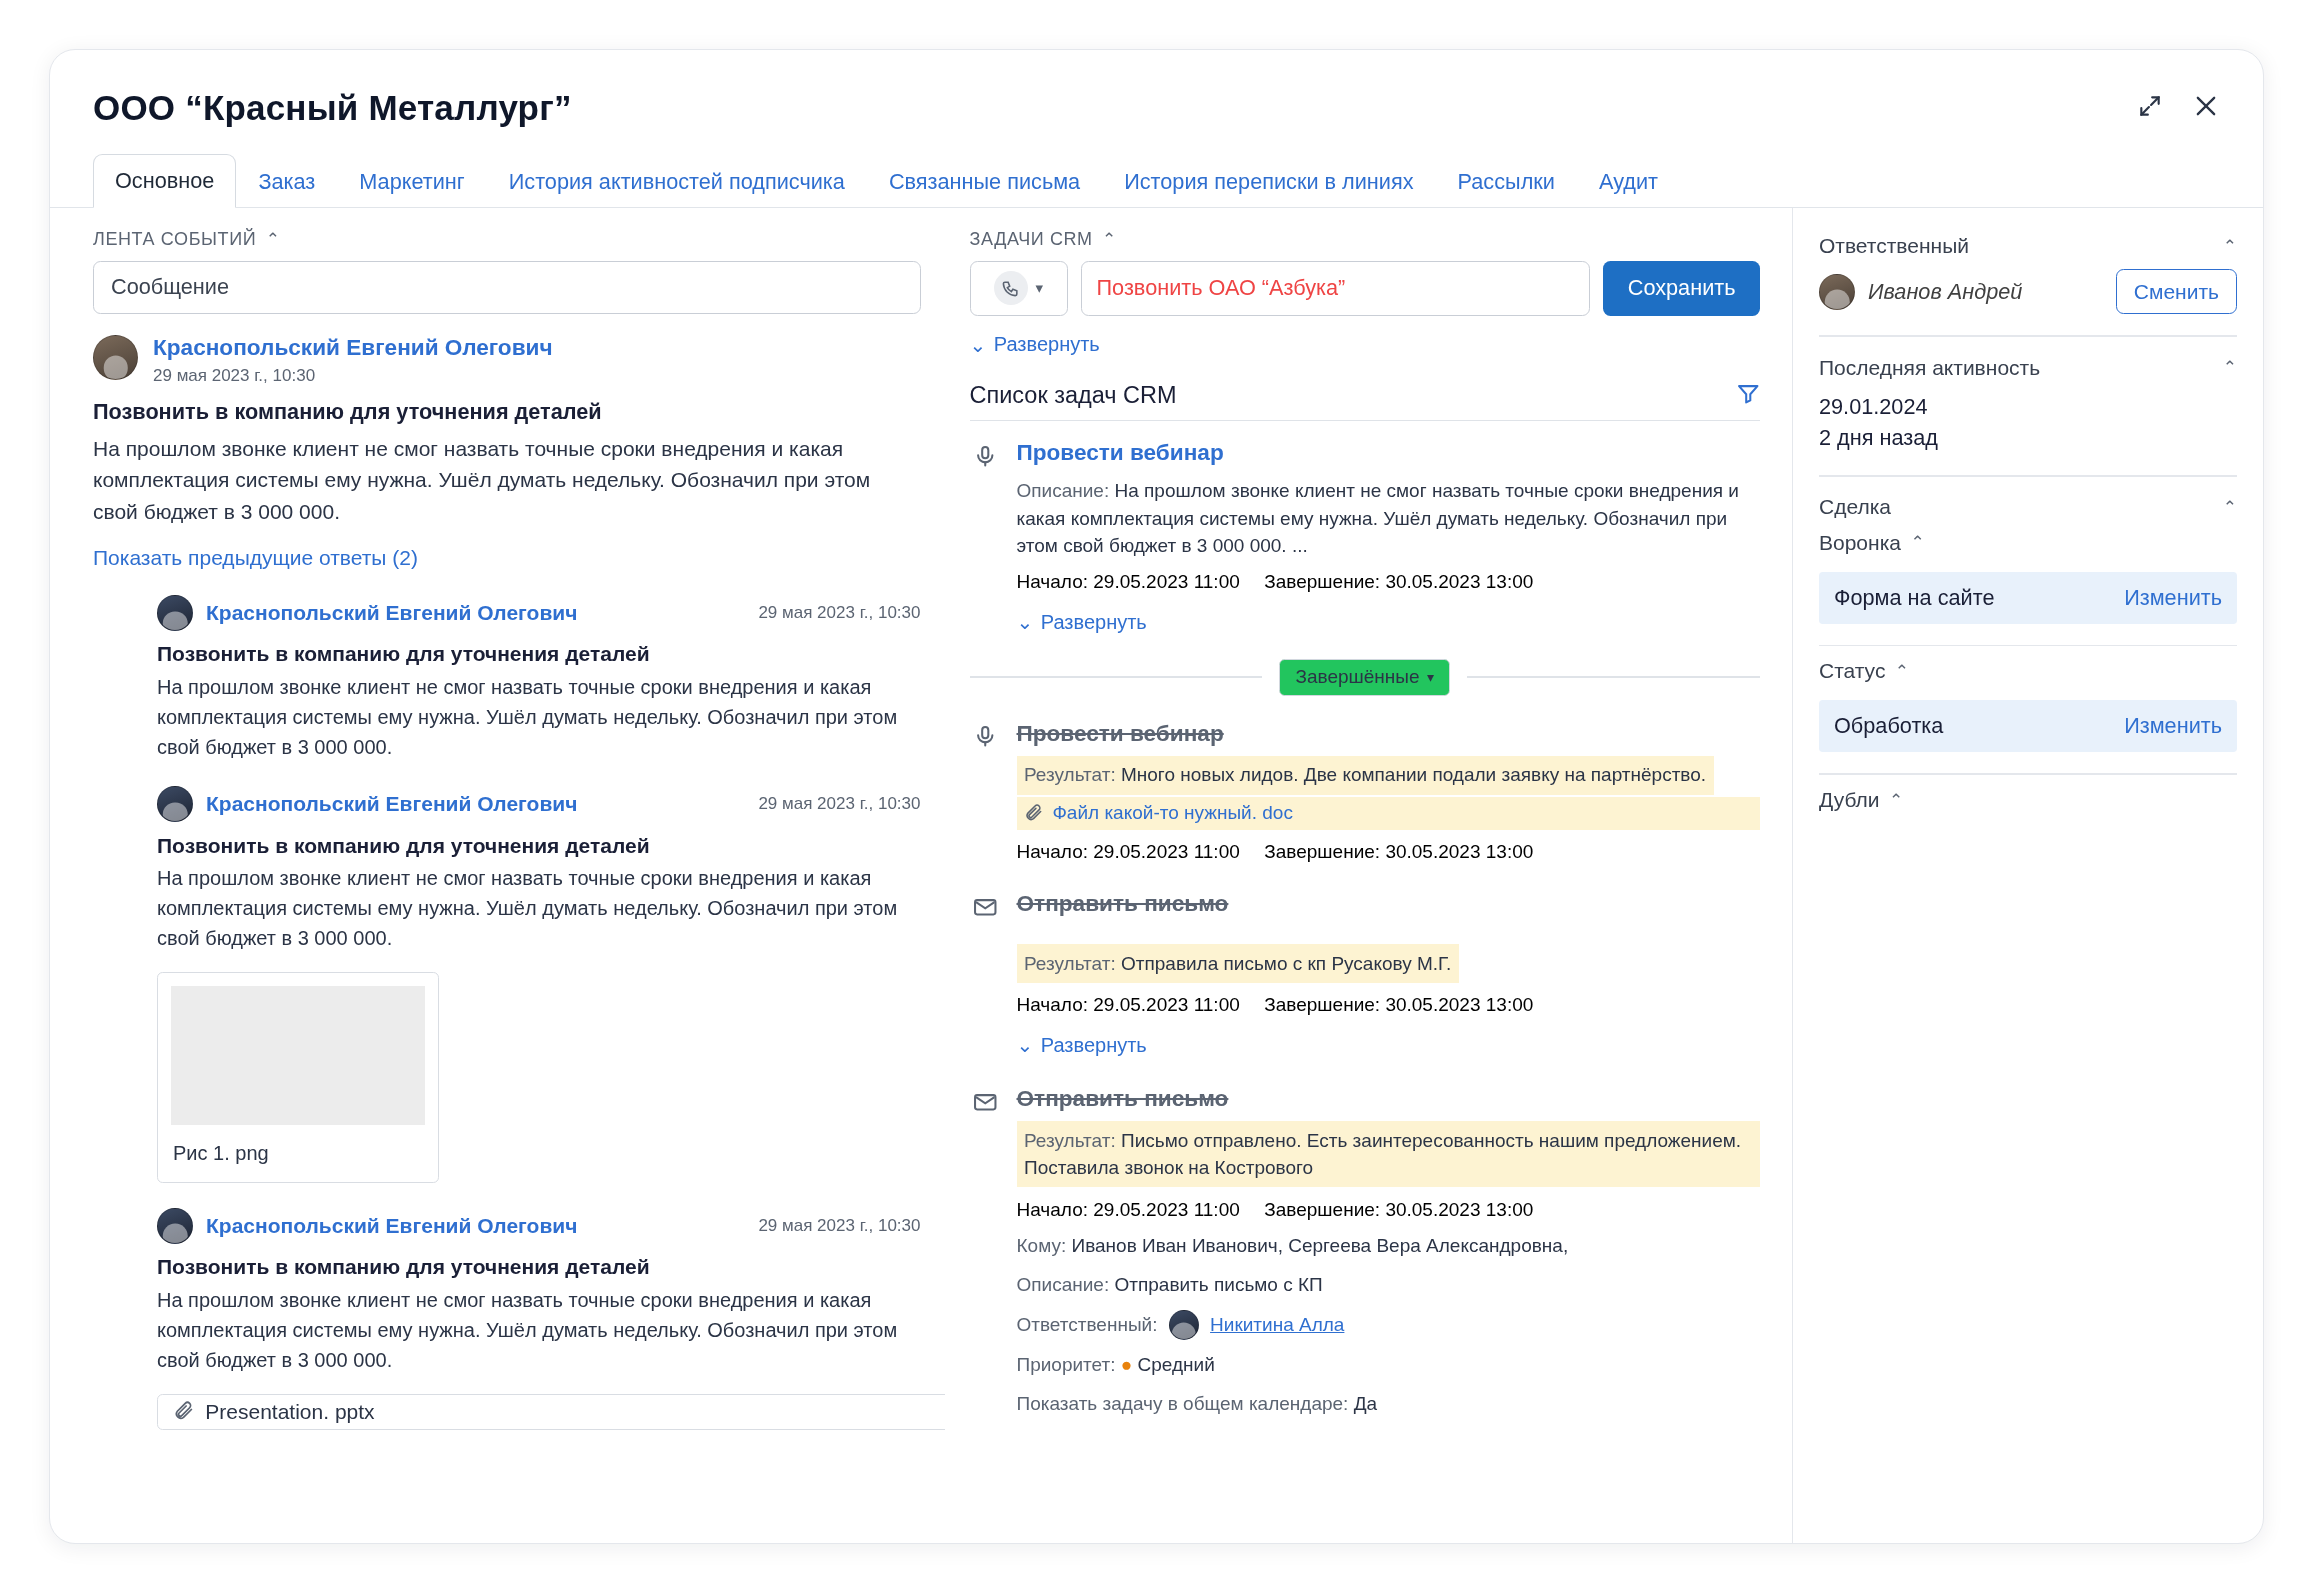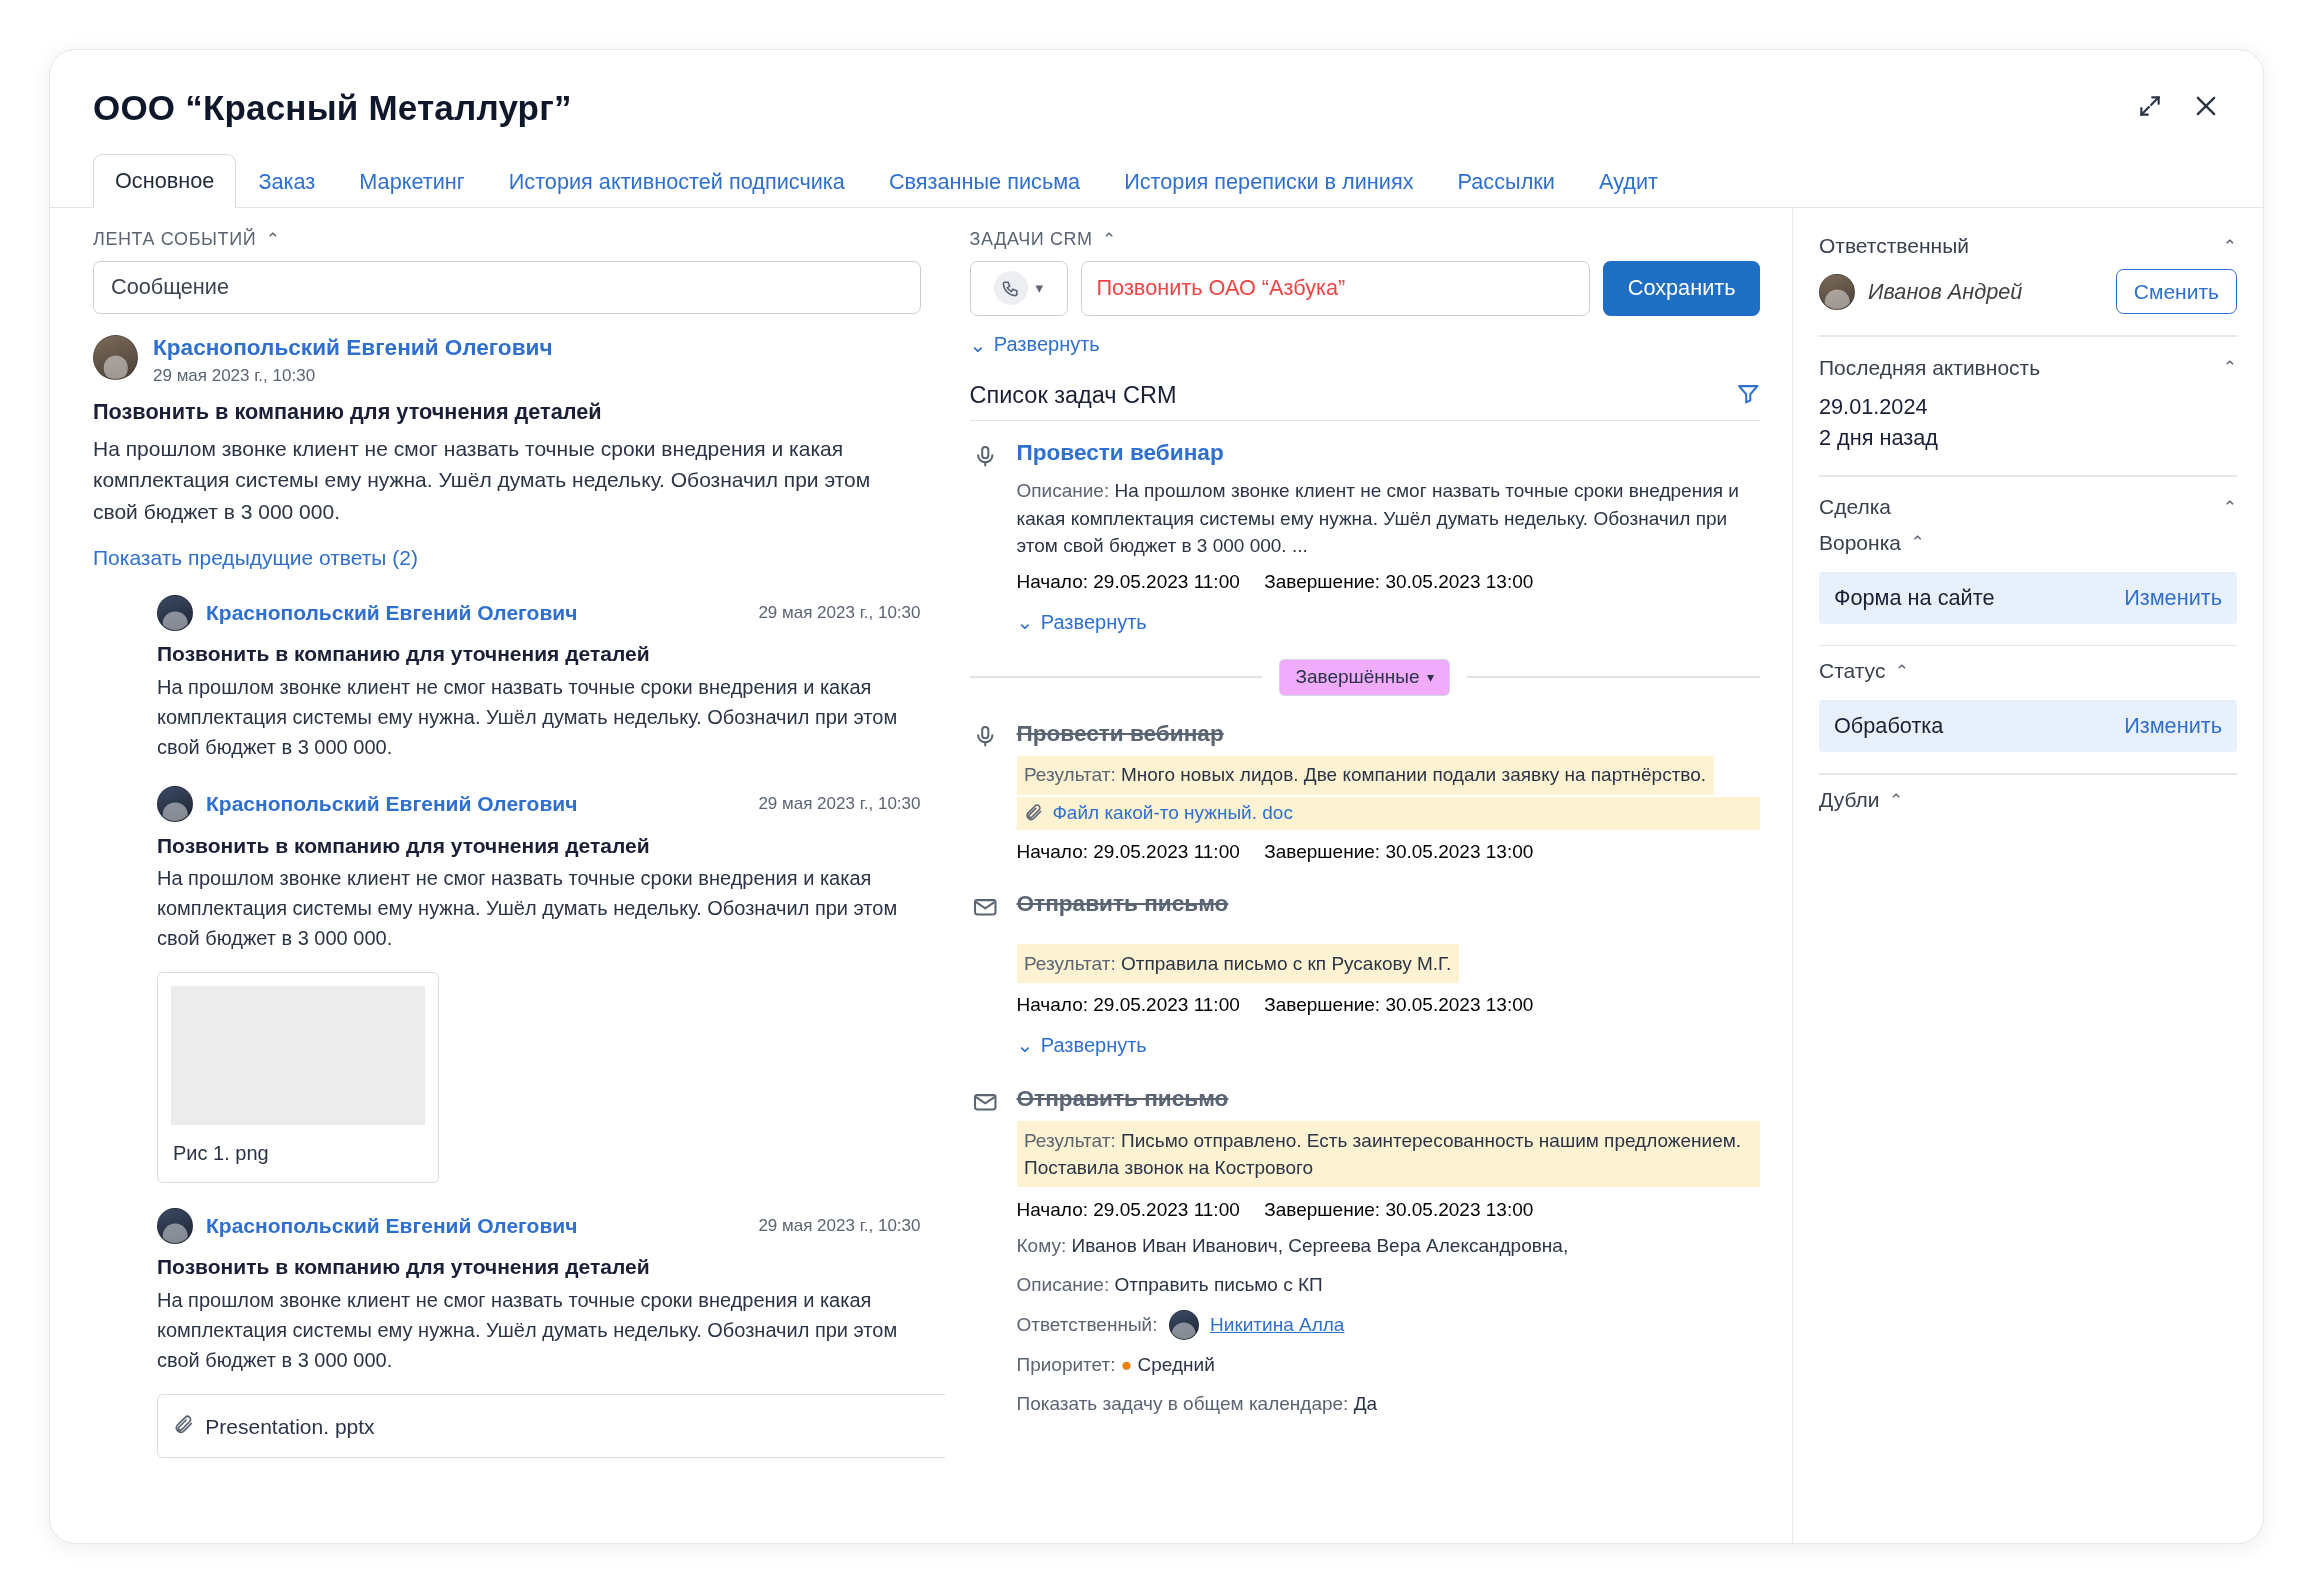--- a/index.html
+++ b/index.html
@@ -190,22 +190,22 @@
   }
   .thumb-img {
     height: 139px; background:#ececec; margin: 13px 13px 0 13px;
   }
   .thumb-name { font-size:20px; color:#2b3446; padding: 17px 15px; }
 
   .attach-row {
     margin-top: 19px;
     border: 1.9px solid #d9dde3;
     border-radius: 5.6px;
-    padding: 18px 15px;
-    display:flex; align-items:flex-end; gap:11.3px;
+    padding: 4px 15px;
+    display:flex; align-items:center; gap:11.3px;
     font-size:21px; color:#2b3446;
     width: 810px;
   }
 
   
   .task-bar {
     display: flex;
     align-items: center;
     gap: 13px;
     margin-top: 3.8px;
@@ -275,21 +275,21 @@
   .kv { font-size:19px; color:#2b3446; margin-top:11.3px; line-height:1.45; }
   .kv .k { color:#5b6472; }
   .kv-inline { display:flex; gap: 24.5px; font-size:19px; margin-top:11.3px; }
   .hl-block { background:#fdf3d2; padding: 5.6px 7.5px; display:inline-block; }
   .divider-collapse {
     display:flex; align-items:center; gap:0; margin: 15px 0 5.6px 0;
   }
   .divider-collapse .ln { flex:1; height:1.9px; background:#dfe3e8; }
   .chip {
     border:1.9px solid #d2d7de; border-radius:5.6px;
-    padding: 6.6px 15px; font-size:19px; color:#2b3446; background:#f0abfc;
+    padding: 6.6px 15px; font-size:19px; color:#2b3446; background:#22c55e;
     display:flex; align-items:center; gap:7.5px; cursor:pointer;
     margin: 0 17px;
   }
   .file-link { color:#2f6fd0; font-size:19px; cursor:pointer; }
   .dot-priority { color:#e8820c; }
   .resp-link { color:#2f6fd0; text-decoration: underline; cursor:pointer; }
 
   
   .r-cap {
     font-size: 21px; color:#39414f; display:flex; align-items:center;

